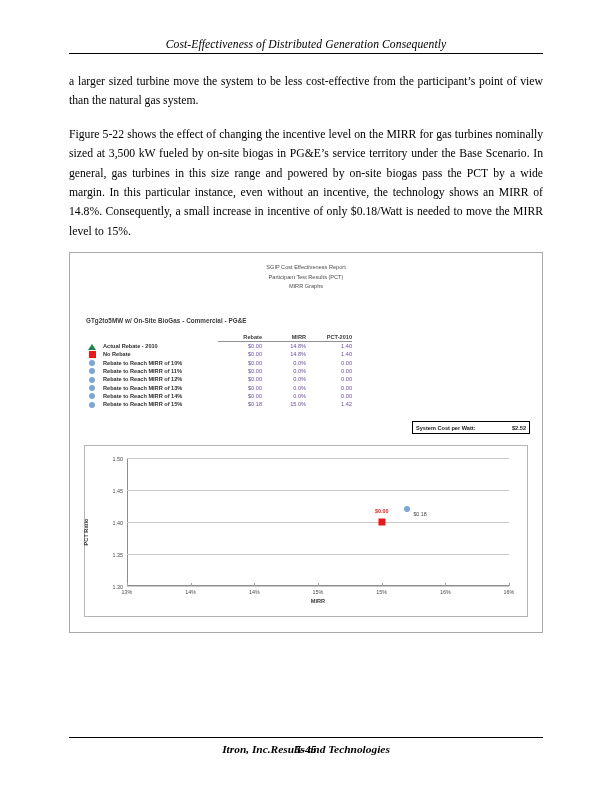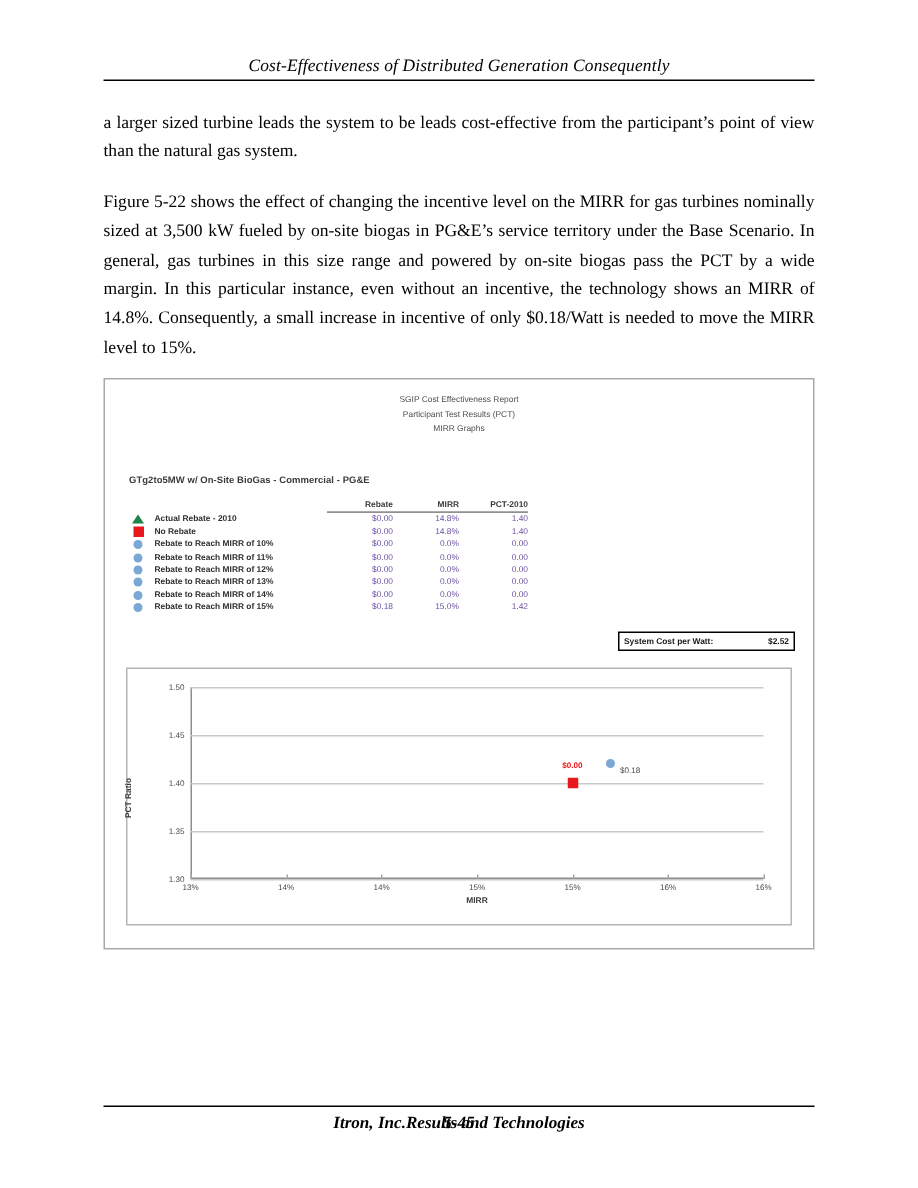--- a/index.html
+++ b/index.html
@@ -305,21 +305,21 @@
 <body>
 
 <div class="page">
 
   <div class="header">
     <span class="header-title">Cost-Effectiveness of Distributed Generation Consequently</span>
   </div>
   <div class="header-rule"></div>
 
   <div class="body-col" style="top:72px;">
-    <p class="para">a larger sized turbine leads the system to be leads cost-effective from the participant’s point of view than the natural gas system.</p>
+    <p class="para">a larger sized turbine move the system to be less cost-effective from the participant’s point of view than the natural gas system.</p>
     <p class="para" style="margin-top:8px;">Figure 5-22 shows the effect of changing the incentive level on the MIRR for gas turbines nominally sized at 3,500 kW fueled by on-site biogas in PG&amp;E’s service territory under the Base Scenario.  In general, gas turbines in this size range and powered by on-site biogas pass the PCT by a wide margin.  In this particular instance, even without an incentive, the technology shows an MIRR of 14.8%.  Consequently, a small increase in incentive of only $0.18/Watt is needed to move the MIRR level to 15%.</p>
     <p class="fig-caption" style="margin-top:10px;">Figure 5-22:  PCT Results for Gas Turbines 2 to 5 MW, On-site Biogas (PG&amp;E)</p>
   </div>
 
   <div class="figure-frame">
 
     <div class="fig-titleblock">
       <div>SGIP Cost Effectiveness Report</div>
       <div>Participant Test Results (PCT)</div>
       <div>MIRR Graphs</div>

